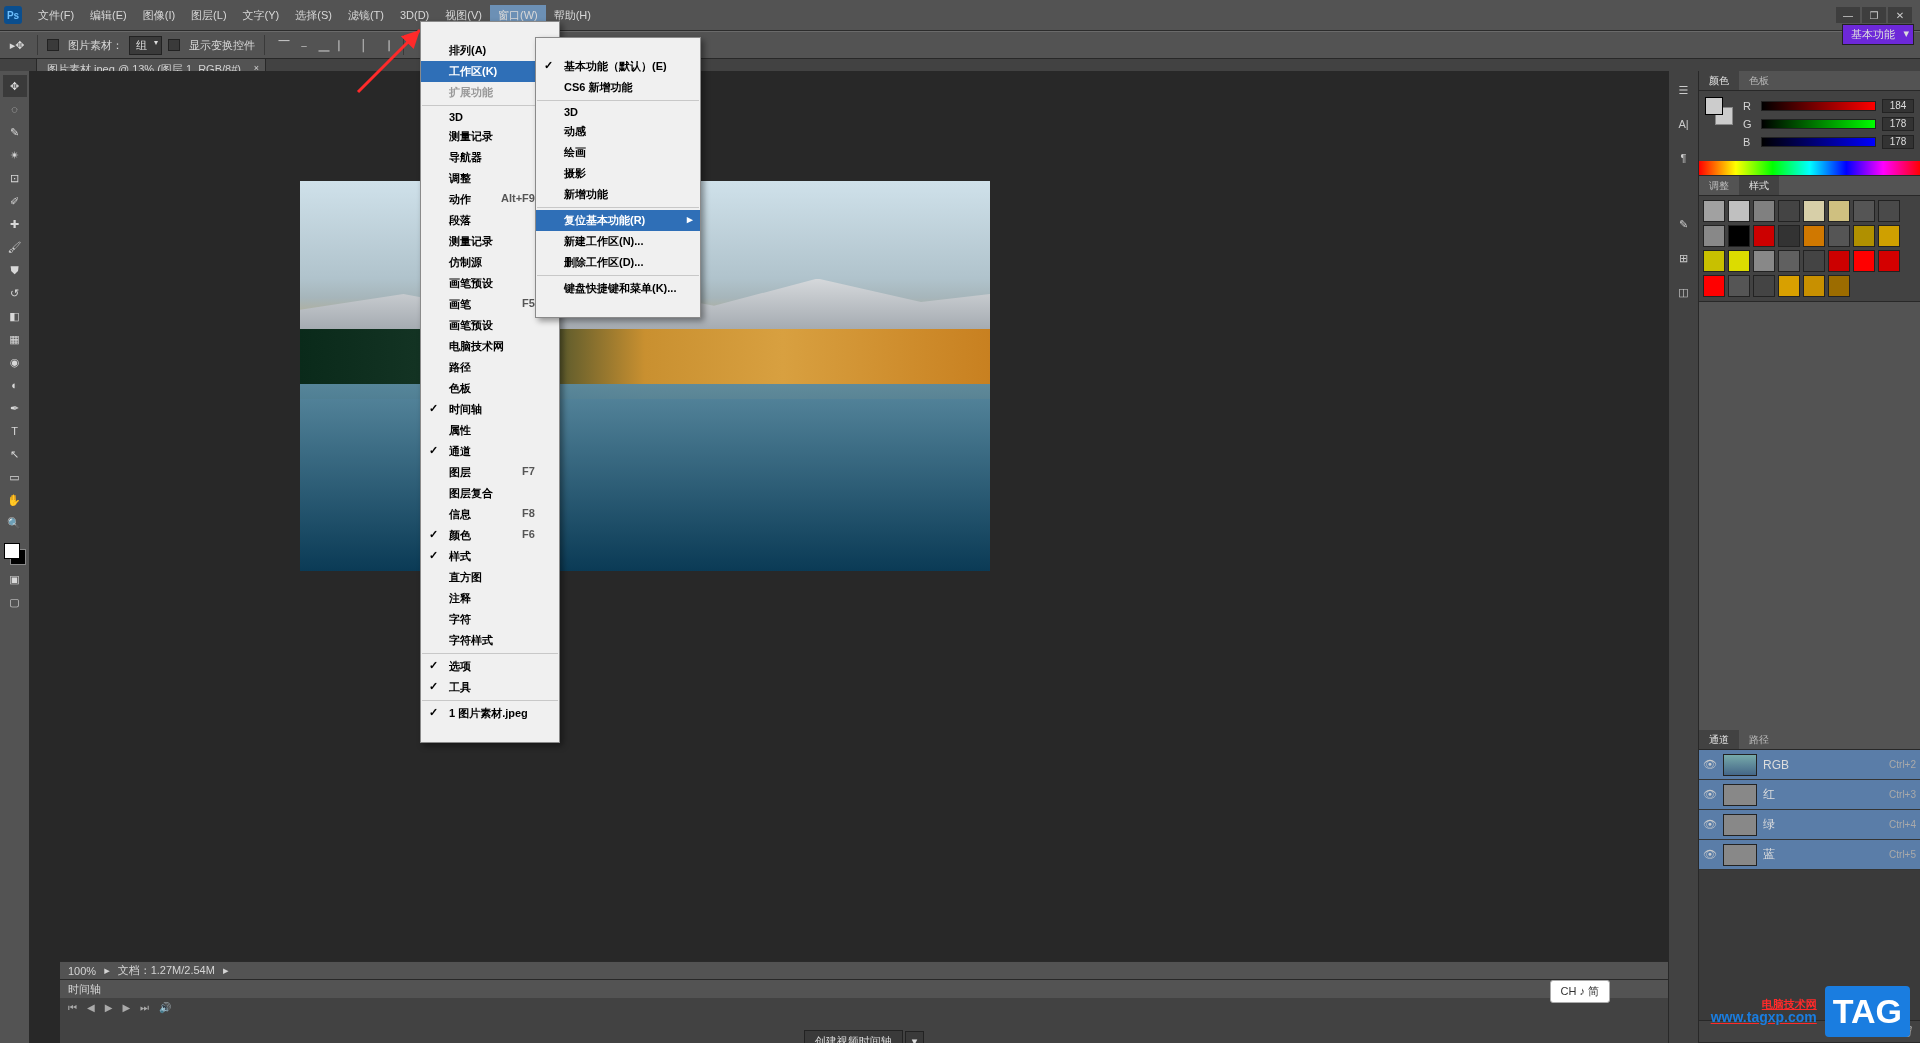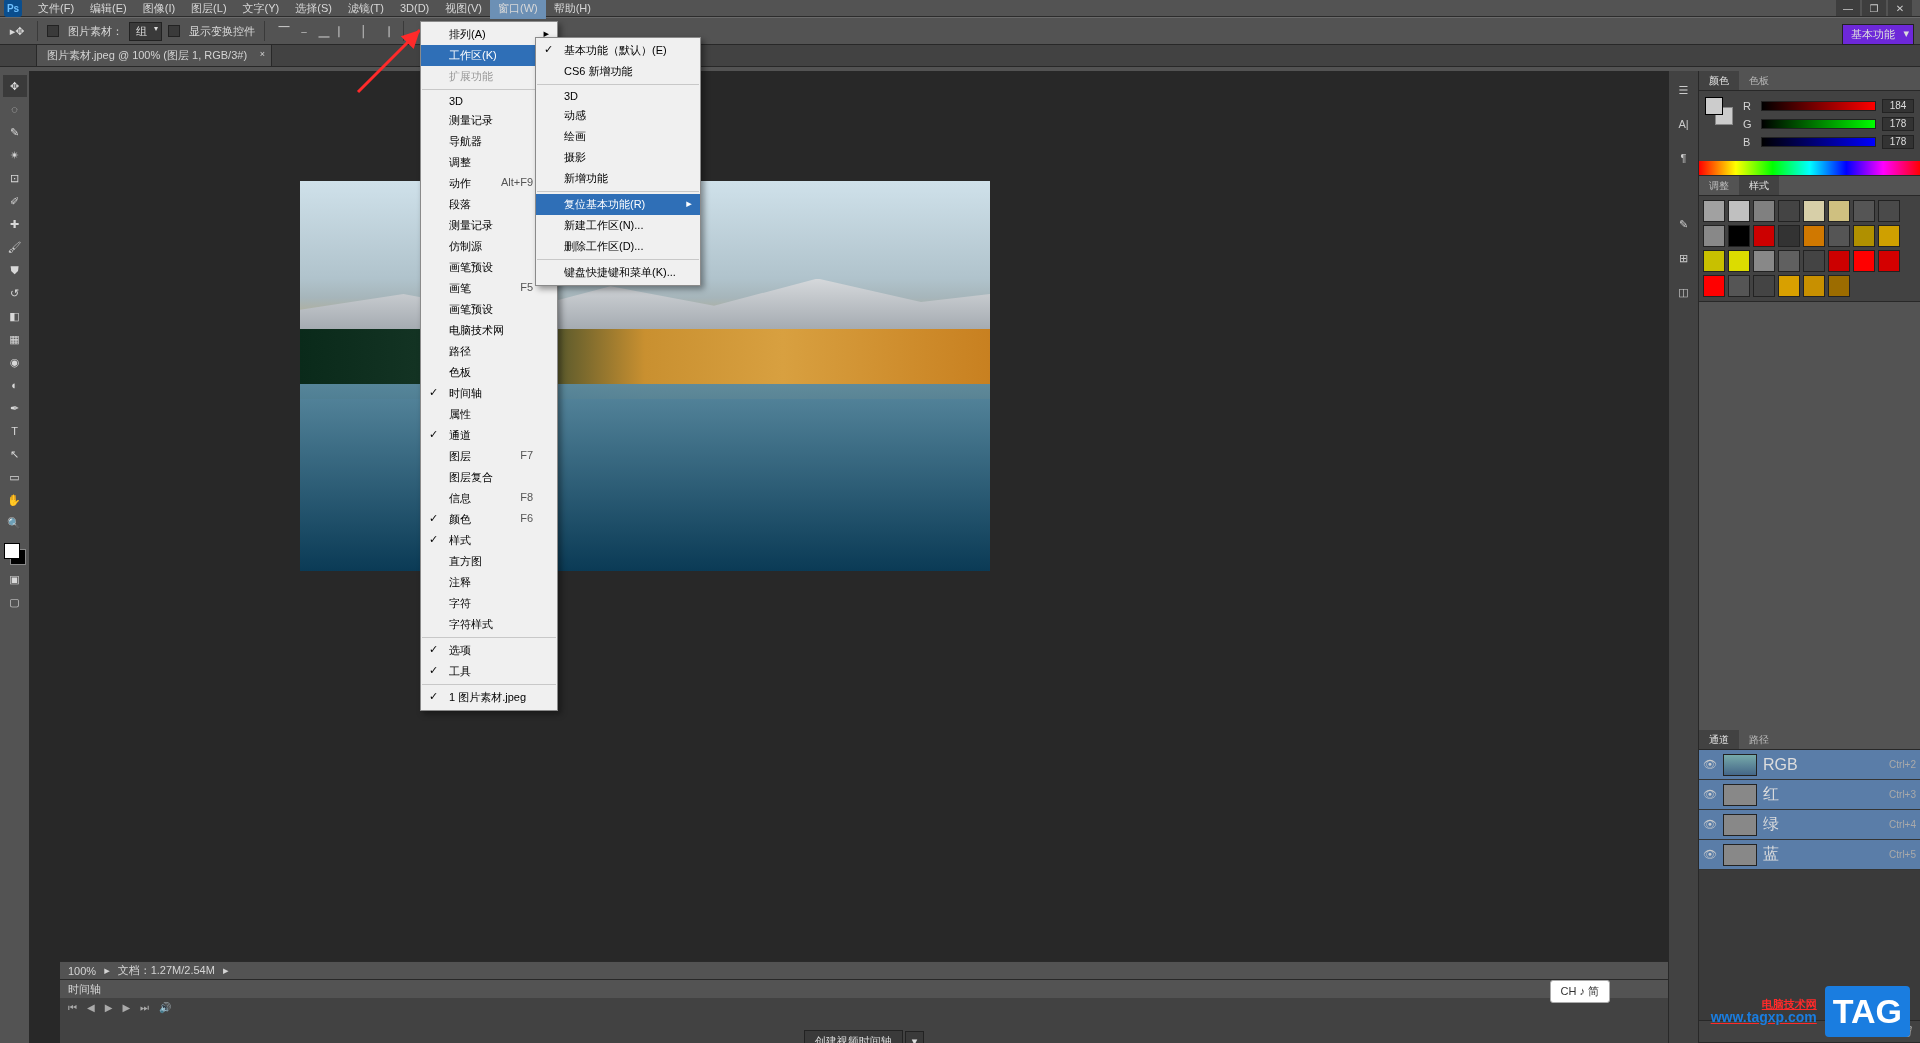--- a/index.html
+++ b/index.html
@@ -1,19 +1,19 @@
 <!DOCTYPE html>
 <html><head>
 <meta charset="utf-8">
 <style>
 * { margin: 0; padding: 0; box-sizing: border-box; font-family: "Microsoft YaHei", "SimSun", Arial, sans-serif; font-size: 11px; user-select: none; }
 body { background: #535353; width: 1920px; height: 1043px; overflow: hidden; position: relative; }
 
 
-.menubar { background: #535353; height: 17px; display: flex; align-items: center; padding: 0 4px; color: #d8d8d8; border-bottom: 1px solid #2c2c2c; }
+.menubar { background: #535353; height: 31px; display: flex; align-items: center; padding: 0 4px; color: #d8d8d8; border-bottom: 1px solid #2c2c2c; }
 .ps-logo { width: 18px; height: 18px; background: #0a4e8e; border-radius: 3px; display: flex; align-items: center; justify-content: center; margin-right: 8px; color:#6ec0ff; font-weight:bold; font-size:10px;}
 .menu-item { padding: 3px 8px; cursor: default; }
 .menu-item.open { background: #6c90b5; }
 .win-controls { margin-left: auto; display: flex; gap: 2px; padding-right:4px;}
 .win-btn { width: 24px; height: 16px; background: #3e3e3e; display:flex; align-items:center; justify-content:center; color:#ccc; font-size:10px;}
 
 
 .optbar { background: #535353; height: 28px; border-top: 1px solid #6a6a6a; border-bottom: 1px solid #282828; display: flex; align-items: center; padding: 0 6px; color: #d8d8d8; gap: 6px; }
 .opt-sep { width:1px; height:20px; background:#3a3a3a; margin:0 3px;}
 .checkbox { width:12px; height:12px; border:1px solid #222; background:#3a3a3a; display:inline-block; vertical-align:middle; margin-right:3px;}
@@ -74,28 +74,28 @@
 .fgbg-sw{width:28px; height:28px; position:relative; margin-right:6px;}
 .fgbg-sw .f{position:absolute; width:18px; height:18px; background:#ccc; border:1px solid #000; left:0; top:0;}
 .fgbg-sw .b{position:absolute; width:18px; height:18px; background:#ccc; border:1px solid #888; right:0; bottom:0;}
 
 .swatches{display:flex; flex-wrap:wrap; gap:3px; padding:4px;}
 .sw{width:22px; height:22px; border:1px solid #222;}
 
 .channels-panel .ch-row{display:flex; align-items:center; height:30px; border-bottom:1px solid #353535; padding:0 4px; gap:6px;}
 .ch-row .eye{width:14px; color:#ccc;}
 .ch-row .thumb{width:34px; height:22px; background:#888; border:1px solid #222;}
-.ch-row .name{flex:1; color:#ddd; font-size:16px;}
+.ch-row .name{flex:1; color:#ddd; font-size:12px;}
 .ch-row .sc{color:#aaa; font-size:10px;}
 .ch-row.sel{background:#5a7da8;}
 .ch-row .thumb.rgb{background:linear-gradient(#7aa, #468);}
 .ch-foot{height:22px; border-top:1px solid #282828; display:flex; justify-content:flex-end; gap:8px; align-items:center; padding:0 6px; color:#aaa;}
 
 
-.menu-dd{ position:absolute; background:#f0f0f0; border:1px solid #8a8a8a; box-shadow:3px 3px 6px rgba(0,0,0,0.4); z-index:1000; color:#000; padding:2px 0;}
+.menu-dd{ position:absolute; background:#f0f0f0; border:1px solid #8a8a8a; box-shadow:3px 3px 6px rgba(0,0,0,0.4); z-index:1000; color:#000; padding:18px 0;font-weight:bold;}
 .menu-dd .mi{ padding:3px 24px 3px 28px; white-space:nowrap; position:relative; display:flex;}
 .menu-dd .mi .sc{margin-left:auto; padding-left:30px; color:#555;}
 .menu-dd .mi.hl{ background:#2f6fb7; color:#fff;}
 .menu-dd .mi.dis{ color:#999;}
 .menu-dd .mi .arr{position:absolute; right:8px;}
 .menu-dd .mi .chk{position:absolute; left:8px;}
 .menu-dd hr{border:none; border-top:1px solid #c8c8c8; margin:2px 1px;}
 
 .arrow-annot{position:absolute; z-index:900; pointer-events:none;}
 .arrow-annot svg{overflow:visible;}
@@ -155,21 +155,21 @@
     <div class="icon-btn">≡</div>
     <div class="icon-btn">≡</div>
   </div>
 </div>
 
 <div class="topright">
   <div class="workspace-sel">基本功能</div>
 </div>
 
 <div class="doctab-bar">
-  <div class="doctab"><span>图片素材.jpeg @ 100% (图层 1, RGB/3#)</span><span class="x">×</span></div>
+  <div class="doctab"><span>图片素材.jpeg @ 13% (图层 1, RGB/8#)</span><span class="x">×</span></div>
 </div>
 
 <div class="main">
 
   <div class="toolbox">
     <div class="tool active">✥</div>
     <div class="tool">◌</div>
     <div class="tool">✎</div>
     <div class="tool">✴</div>
     <div class="tool">⊡</div>

